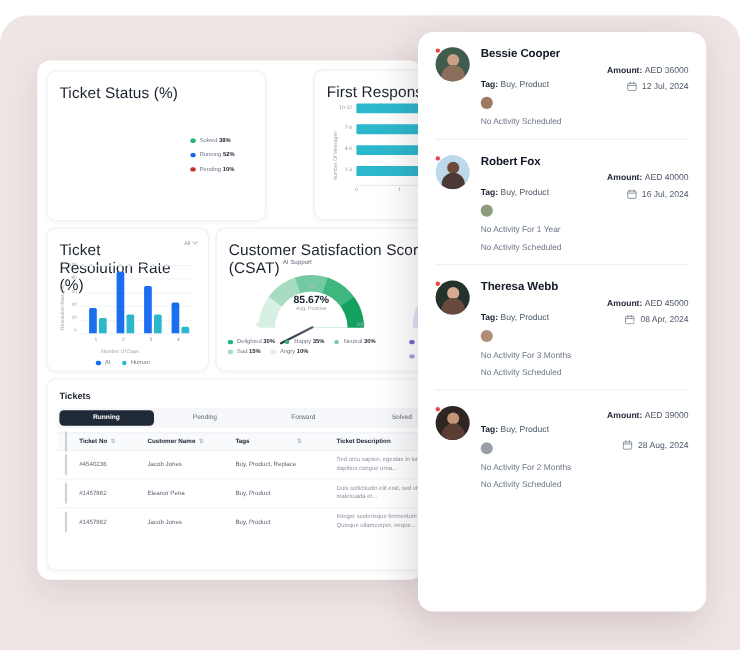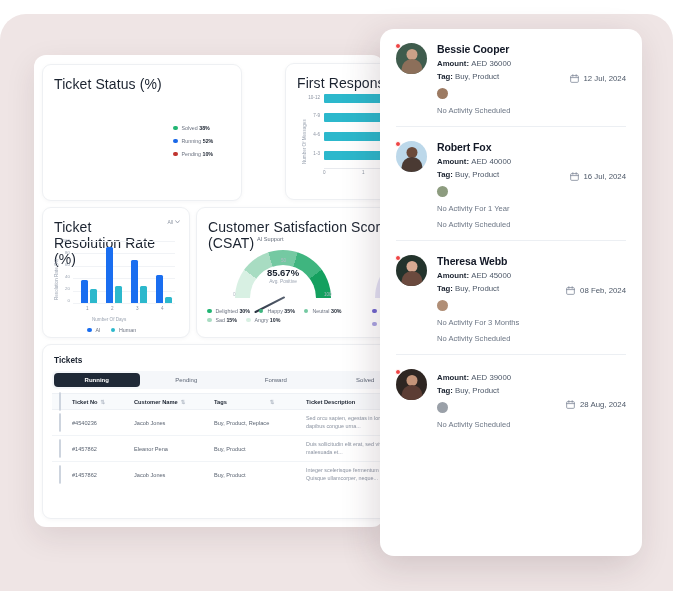--- a/index.html
+++ b/index.html
@@ -193,21 +193,21 @@
     background: #cfd6de; overflow: hidden; position: relative;
   }
   .av-head { width: 11px; height: 11px; border-radius: 50%; top: 6px; position: absolute; left: 50%; transform: translateX(-50%); }
   .av-body { width: 21px; height: 15px; border-radius: 11px 11px 0 0; bottom: 0; position: absolute; left: 50%; transform: translateX(-50%); }
   .badge-dot {
     position: absolute; left: -1px; top: 0px; width: 6px; height: 6px;
     border-radius: 50%; background: #ef4444; border: 1.2px solid #fff;
   }
   .c-body { margin-left: 41px; }
   .c-name { font-size: 10.5px; font-weight: 700; color: #121826; letter-spacing: -.1px; }
-  .c-line { font-size: 7.8px; color: #1b2330; font-weight: 700; margin-top: 4px; }
+  .c-line { font-size: 7.8px; color: #1b2330; font-weight: 700; margin-top: 4px; text-align: right; }
   .c-line .v { color: #4d5868; font-weight: 400; }
   .c-date {
     position: absolute; right: 16px; top: 45px;
     font-size: 7.8px; color: #4d5868; display: flex; align-items: center; gap: 5px;
   }
   .c-tagline { font-size: 7.8px; font-weight: 700; color: #1b2330; margin-top: 4px; }
   .c-tagline .v { color: #4d5868; font-weight: 400; }
   .mini-av {
     width: 11px; height: 11px; border-radius: 50%;
     background: #d9cec6; margin-top: 7px; overflow: hidden; position: relative;
@@ -511,21 +511,21 @@
         <div class="c-act">No Activity For 3 Months</div>
         <div class="c-sched">No Activity Scheduled</div>
       </div>
       <div class="c-date">
         <span class="cal-ico">
           <svg width="9" height="9" viewBox="0 0 14 14">
               <rect x="1" y="2.5" width="12" height="10.5" rx="1.6" fill="none" stroke="#7b8595" stroke-width="1.2"></rect>
               <path d="M1 5.6h12M4.4 1v2.6M9.6 1v2.6" stroke="#7b8595" stroke-width="1.2" stroke-linecap="round"></path>
             </svg>
         </span>
-        <span>08 Feb, 2024</span>
+        <span>08 Apr, 2024</span>
       </div>
     </div>
     <div class="divider"></div>
 
     <div class="contact">
       <div class="avatar-wrap">
         <div class="avatar" style="background:#2e2622">
           <span class="av-head" style="background:#c49479"></span>
           <span class="av-body" style="background:#5c3d34"></span>
         </div>
@@ -534,20 +534,21 @@
       <div class="c-body">
         <div class="c-line">
           <span>Amount:</span>
           <span class="v">AED 39000</span>
         </div>
         <div class="c-tagline">
           <span>Tag:</span>
           <span class="v">Buy, Product</span>
         </div>
         <div class="mini-av" style="background:#9aa0a8"></div>
+        <div class="c-act">No Activity For 2 Months</div>
         <div class="c-sched">No Activity Scheduled</div>
       </div>
       <div class="c-date">
         <span class="cal-ico">
           <svg width="9" height="9" viewBox="0 0 14 14">
               <rect x="1" y="2.5" width="12" height="10.5" rx="1.6" fill="none" stroke="#7b8595" stroke-width="1.2"></rect>
               <path d="M1 5.6h12M4.4 1v2.6M9.6 1v2.6" stroke="#7b8595" stroke-width="1.2" stroke-linecap="round"></path>
             </svg>
         </span>
         <span>28 Aug, 2024</span>

